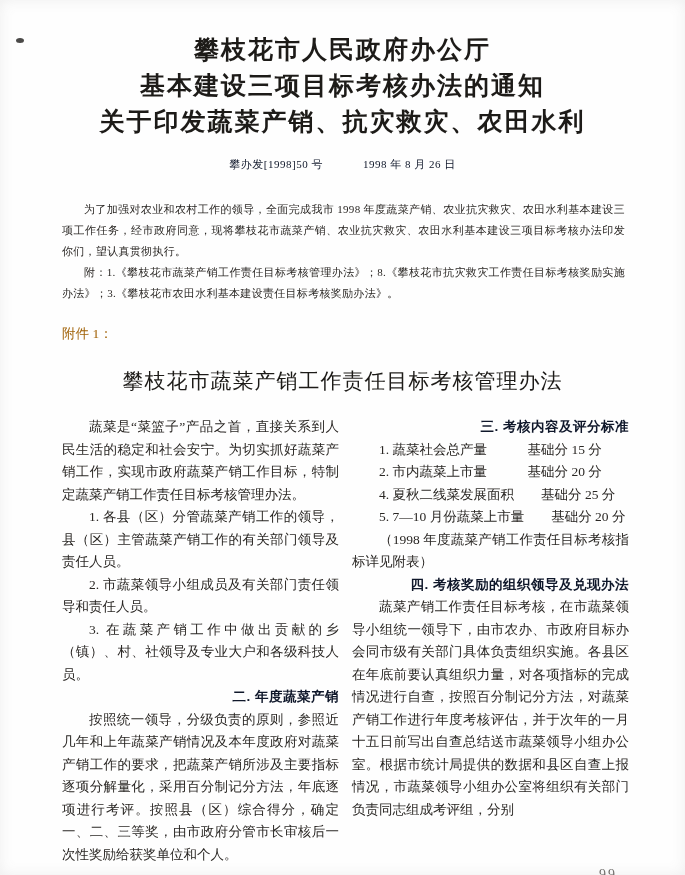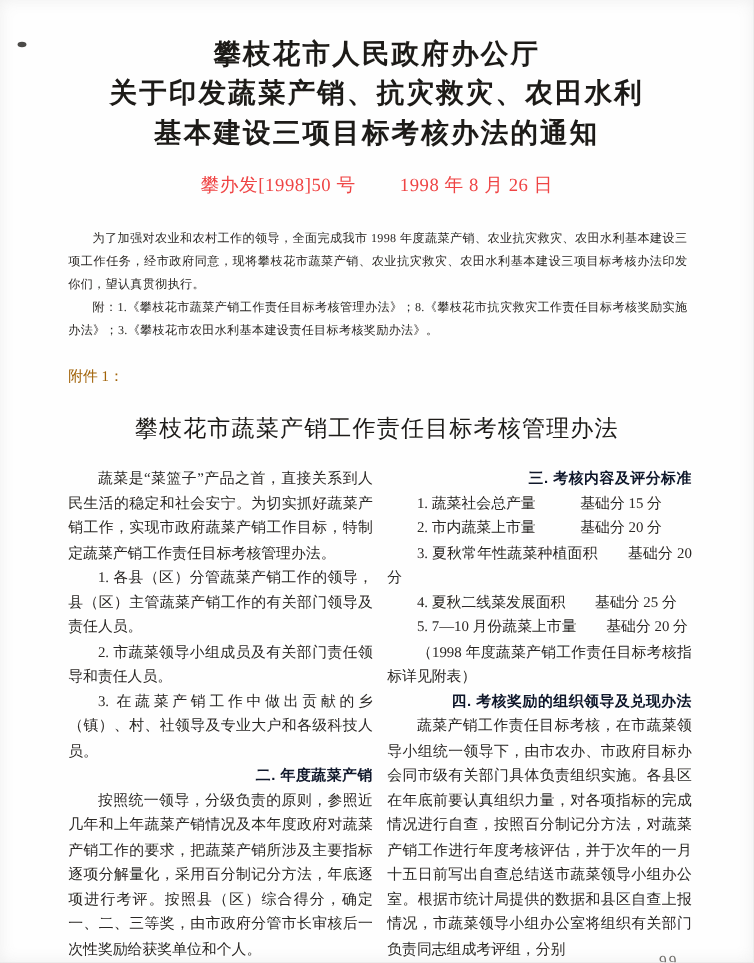--- a/index.html
+++ b/index.html
@@ -16,21 +16,21 @@
   .scan-speck{
     position:absolute;left:16px;top:38px;width:8px;height:5px;
     background:#2c2a28;border-radius:50%;opacity:.85;
   }
   .doc-header{padding-top:32px;text-align:center;}
   .title-line{
     font-size:25px;font-weight:bold;line-height:36px;
     letter-spacing:2px;color:#1d1b18;
   }
   .doc-meta{
-    margin-top:17px;font-size:17px;letter-spacing:.5px;color:#ef4444;
+    margin-top:17px;font-size:11px;letter-spacing:.5px;color:#0f172a;
   }
   .meta-gap{display:inline-block;width:40px;}
   .intro{margin:27px 60px 0 62px;}
   .intro p{
     margin:0;font-size:11px;line-height:21px;
     text-align:justify;text-indent:2em;letter-spacing:.3px;color:#2a2724;
   }
   .attachment-label{
     margin:21px 0 0 62px;font-size:13.5px;color:#a16207;
   }
@@ -59,22 +59,22 @@
 </style>
 </head>
 <body>
 
 <div class="page">
 
   <div class="scan-speck"></div>
 
   <header class="doc-header">
     <div class="title-line">攀枝花市人民政府办公厅</div>
+    <div class="title-line">基本建设三项目标考核办法的通知</div>
     <div class="title-line">关于印发蔬菜产销、抗灾救灾、农田水利</div>
-    <div class="title-line">基本建设三项目标考核办法的通知</div>
     <div class="doc-meta">
       <span>攀办发[1998]50 号</span><span class="meta-gap"></span><span>1998 年 8 月 26 日</span>
     </div>
   </header>
 
   <section class="intro">
     <p>为了加强对农业和农村工作的领导，全面完成我市 1998 年度蔬菜产销、农业抗灾救灾、农田水利基本建设三项工作任务，经市政府同意，现将攀枝花市蔬菜产销、农业抗灾救灾、农田水利基本建设三项目标考核办法印发你们，望认真贯彻执行。</p>
     <p>附：1.《攀枝花市蔬菜产销工作责任目标考核管理办法》；8.《攀枝花市抗灾救灾工作责任目标考核奖励实施办法》；3.《攀枝花市农田水利基本建设责任目标考核奖励办法》。</p>
   </section>
 
@@ -90,21 +90,20 @@
       <p>2. 市蔬菜领导小组成员及有关部门责任领导和责任人员。</p>
       <p>3. 在蔬菜产销工作中做出贡献的乡（镇）、村、社领导及专业大户和各级科技人员。</p>
       <p class="h">二. 年度蔬菜产销</p>
       <p>按照统一领导，分级负责的原则，参照近几年和上年蔬菜产销情况及本年度政府对蔬菜产销工作的要求，把蔬菜产销所涉及主要指标逐项分解量化，采用百分制记分方法，年底逐项进行考评。按照县（区）综合得分，确定一、二、三等奖，由市政府分管市长审核后一次性奖励给获奖单位和个人。</p>
     </div>
 
     <div class="col">
       <p class="h">三. 考核内容及评分标准</p>
       <p>1. 蔬菜社会总产量　　　基础分 15 分</p>
       <p>2. 市内蔬菜上市量　　　基础分 20 分</p>
-      <p>3. 夏秋常年性蔬菜种植面积　　基础分 20 分</p>
       <p>4. 夏秋二线菜发展面积　　基础分 25 分</p>
       <p>5. 7—10 月份蔬菜上市量　　基础分 20 分</p>
       <p>（1998 年度蔬菜产销工作责任目标考核指标详见附表）</p>
       <p class="h">四. 考核奖励的组织领导及兑现办法</p>
       <p>蔬菜产销工作责任目标考核，在市蔬菜领导小组统一领导下，由市农办、市政府目标办会同市级有关部门具体负责组织实施。各县区在年底前要认真组织力量，对各项指标的完成情况进行自查，按照百分制记分方法，对蔬菜产销工作进行年度考核评估，并于次年的一月十五日前写出自查总结送市蔬菜领导小组办公室。根据市统计局提供的数据和县区自查上报情况，市蔬菜领导小组办公室将组织有关部门负责同志组成考评组，分别</p>
     </div>
 
   </div>
 
   <div class="page-number">99</div>

